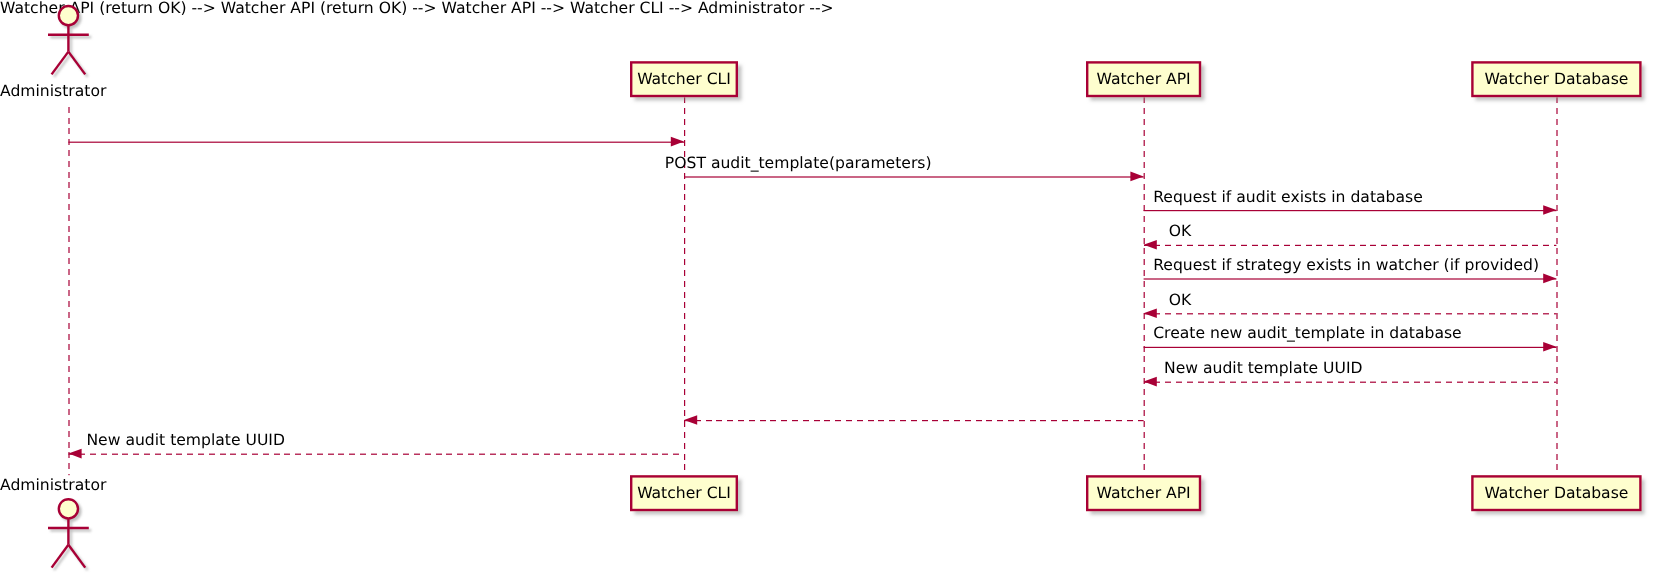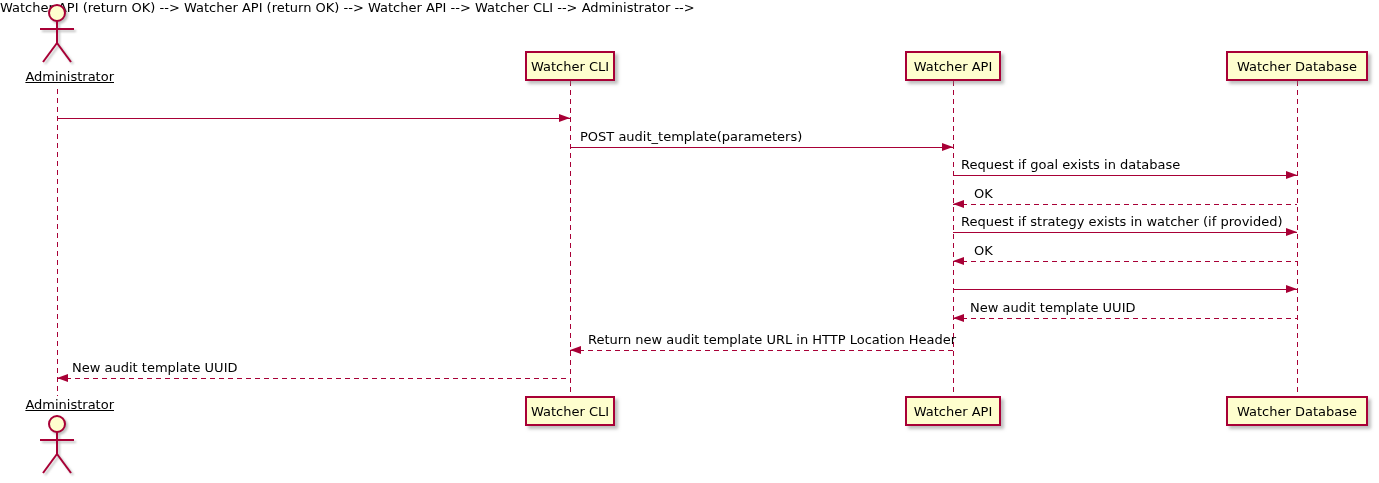--- a/index.html
+++ b/index.html
@@ -16,21 +16,21 @@
   }
   .pbox{
     position:absolute;height:26px;
     background:var(--fill);
     border:2px solid var(--accent);
     box-shadow:3px 3px 3px rgba(130,130,130,.5);
     display:flex;align-items:center;justify-content:center;
     white-space:nowrap;
   }
   .actor{position:absolute;filter:drop-shadow(2px 2px 1px rgba(130,130,130,.5));}
-  .actor-label{position:absolute;text-align:right;height:16px;line-height:16px;text-decoration:underline;}
+  .actor-label{position:absolute;text-align:left;height:16px;line-height:16px;}
   .msg-label{position:absolute;white-space:nowrap;height:16px;line-height:16px;}
   .msg-line{position:absolute;height:1px;}
   .msg-line.solid{background:var(--accent);}
   .msg-line.dashed{background:repeating-linear-gradient(90deg,var(--accent) 0 5px,transparent 5px 9px);}
   .msg-line::after{
     content:"";position:absolute;top:-4px;width:0;height:0;
     border-top:4px solid transparent;border-bottom:4px solid transparent;
   }
   .msg-line.right::after{right:0;border-left:11px solid var(--accent);}
   .msg-line.left::after{left:0;border-right:11px solid var(--accent);}
@@ -60,48 +60,48 @@
 
   
   <div class="pbox" style="left:525px;top:51px;width:86px">Watcher CLI</div>
   <div class="pbox" style="left:905px;top:51px;width:92px">Watcher API</div>
   <div class="pbox" style="left:1226px;top:51px;width:138px">Watcher Database</div>
 
   
   <div class="msg-line solid right" style="left:57px;top:118px;width:513px"></div>
 
   
-  <div class="msg-label" style="left:580px;top:129px">POST audit_template(parameters)</div>
+  <div class="msg-label" style="left:554px;top:129px">POST audit_template(parameters)</div>
   <div class="msg-line solid right" style="left:570px;top:147px;width:383px"></div>
 
   
-  <div class="msg-label" style="left:961px;top:157px">Request if goal exists in database</div>
+  <div class="msg-label" style="left:961px;top:157px">Request if audit exists in database</div>
   <div class="msg-line solid right" style="left:953px;top:175px;width:344px"></div>
 
    Watcher API (return OK) --&gt;
   <div class="msg-label" style="left:974px;top:186px">OK</div>
   <div class="msg-line dashed left" style="left:953px;top:204px;width:344px"></div>
 
   
   <div class="msg-label" style="left:961px;top:214px">Request if strategy exists in watcher (if provided)</div>
   <div class="msg-line solid right" style="left:953px;top:232px;width:344px"></div>
 
    Watcher API (return OK) --&gt;
   <div class="msg-label" style="left:974px;top:243px">OK</div>
   <div class="msg-line dashed left" style="left:953px;top:261px;width:344px"></div>
 
   
+  <div class="msg-label" style="left:961px;top:271px">Create new audit_template in database</div>
   <div class="msg-line solid right" style="left:953px;top:289px;width:344px"></div>
 
    Watcher API --&gt;
   <div class="msg-label" style="left:970px;top:300px">New audit template UUID</div>
   <div class="msg-line dashed left" style="left:953px;top:318px;width:344px"></div>
 
    Watcher CLI --&gt;
-  <div class="msg-label" style="left:588px;top:332px">Return new audit template URL in HTTP Location Header</div>
   <div class="msg-line dashed left" style="left:570px;top:350px;width:383px"></div>
 
    Administrator --&gt;
   <div class="msg-label" style="left:72px;top:360px">New audit template UUID</div>
   <div class="msg-line dashed left" style="left:57px;top:378px;width:513px"></div>
 
   
   <div class="pbox" style="left:525px;top:396px;width:86px">Watcher CLI</div>
   <div class="pbox" style="left:905px;top:396px;width:92px">Watcher API</div>
   <div class="pbox" style="left:1226px;top:396px;width:138px">Watcher Database</div>

